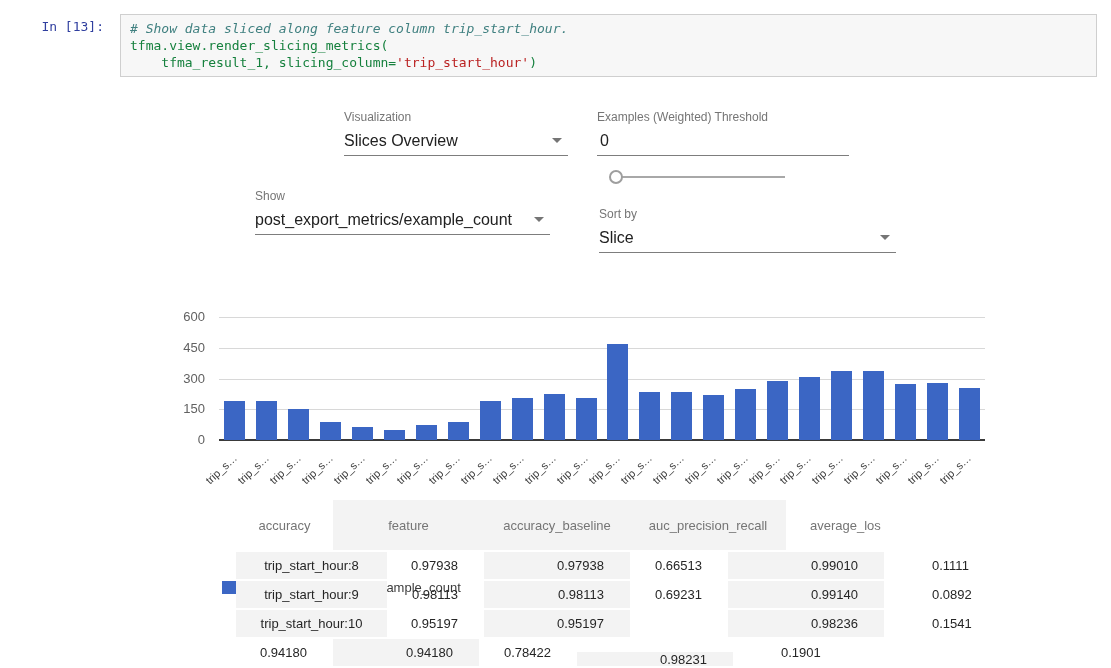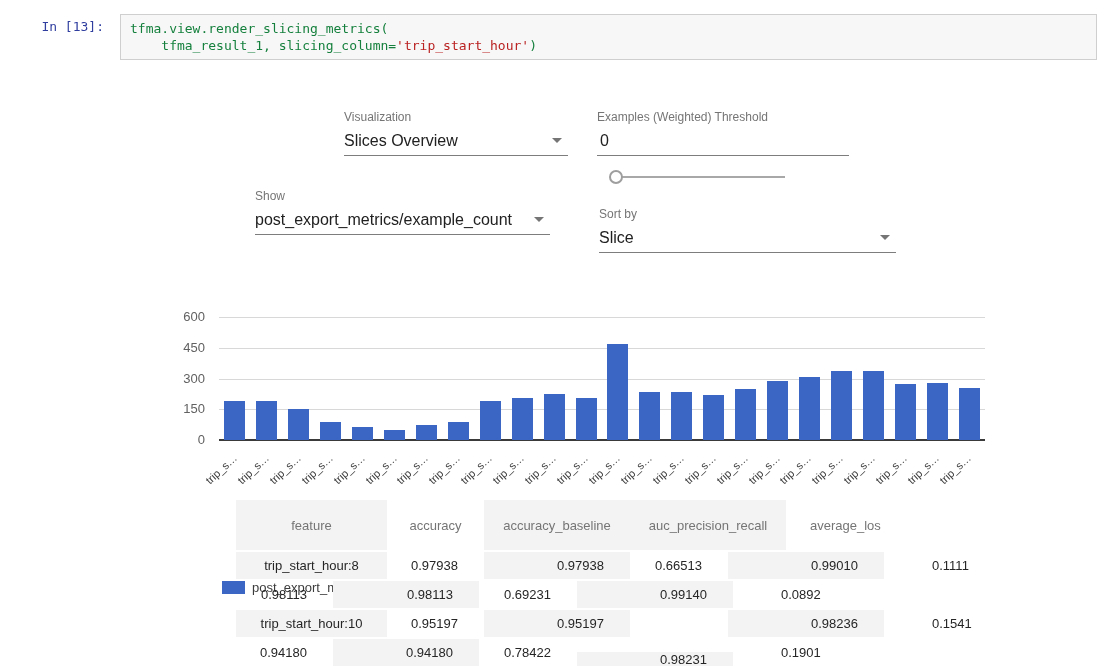--- a/index.html
+++ b/index.html
@@ -64,20 +64,21 @@
   .head-last { justify-content:flex-start; padding-left:24px; }
 </style>
 </head>
 <body>
 
 <div class="page">
 
   <div class="prompt">In [13]:</div>
   <div class="code-box">
     <div id="code-lines">
+        <div class="code-line"><span class="tok-comment"># Show data sliced along feature column trip_start_hour.</span></div>
         <div class="code-line"><span class="tok-plain">tfma.view.render_slicing_metrics(</span></div>
         <div class="code-line"><span class="tok-plain">    tfma_result_1, slicing_column=</span><span class="tok-string">'trip_start_hour'</span><span class="tok-plain">)</span></div>
       </div>
   </div>
 
   <div class="field ctrl-viz">
     <div class="field-label">Visualization</div>
     <div class="field-value">
       <span>Slices Overview</span>
       <span class="dd-arrow"></span>
@@ -168,35 +169,36 @@
       <div class="xtick" style="left: 739.458px; top: 162px;">trip_s…</div>
       <div class="xtick" style="left: 771.375px; top: 162px;">trip_s…</div>
       <div class="xtick" style="left: 803.292px; top: 162px;">trip_s…</div>
       <div class="xtick" style="left: 835.208px; top: 162px;">trip_s…</div>
       <div class="xtick" style="left: 867.125px; top: 162px;">trip_s…</div>
       <div class="xtick" style="left: 899.042px; top: 162px;">trip_s…</div>
     </div>
 
   <div class="table-wrap" id="metrics-table">
       <div class="t-row t-head">
+        <div class="t-cell" style="width: 97px;">accuracy</div>
         <div class="t-cell col-shade" style="width: 151px;">feature</div>
-        <div class="t-cell" style="width: 97px;">accuracy</div>
         <div class="t-cell col-shade" style="width: 146px;">accuracy_baseline</div>
         <div class="t-cell col-shade" style="width: 156px;">auc_precision_recall</div>
         <div class="t-cell head-last" style="width: 152px;">average_los</div>
       </div>
       <div class="t-row t-body">
         <div class="t-cell col-shade" style="width: 151px;">trip_start_hour:8</div>
         <div class="t-cell cell-num" style="width: 97px;">0.97938</div>
         <div class="t-cell col-shade cell-num" style="width: 146px;">0.97938</div>
         <div class="t-cell cell-num" style="width: 98px;">0.66513</div>
         <div class="t-cell col-shade cell-num" style="width: 156px;">0.99010</div>
         <div class="t-cell cell-last" style="width: 152px;">0.1111</div>
       </div>
       <div class="t-row t-body">
+        <div class="t-cell col-shade" style="width: 151px;">trip_start_hour:9</div>
         <div class="t-cell cell-num" style="width: 97px;">0.98113</div>
         <div class="t-cell col-shade cell-num" style="width: 146px;">0.98113</div>
         <div class="t-cell cell-num" style="width: 98px;">0.69231</div>
         <div class="t-cell col-shade cell-num" style="width: 156px;">0.99140</div>
         <div class="t-cell cell-last" style="width: 152px;">0.0892</div>
       </div>
       <div class="t-row t-body">
         <div class="t-cell col-shade" style="width: 151px;">trip_start_hour:10</div>
         <div class="t-cell cell-num" style="width: 97px;">0.95197</div>
         <div class="t-cell col-shade cell-num" style="width: 146px;">0.95197</div>

